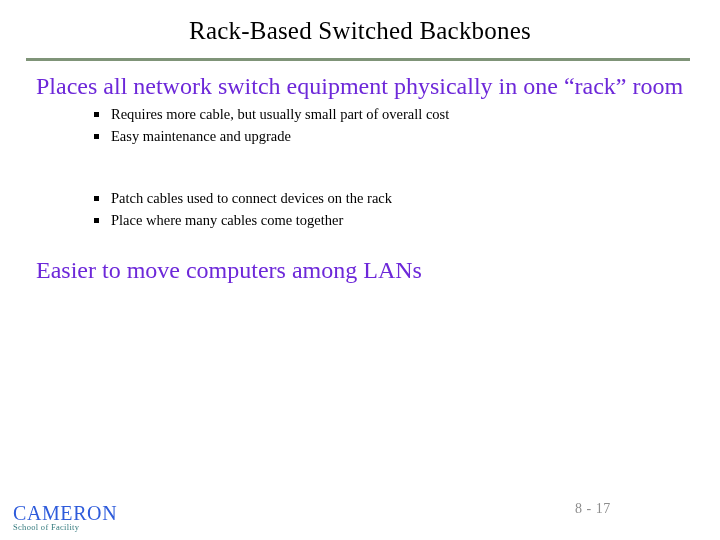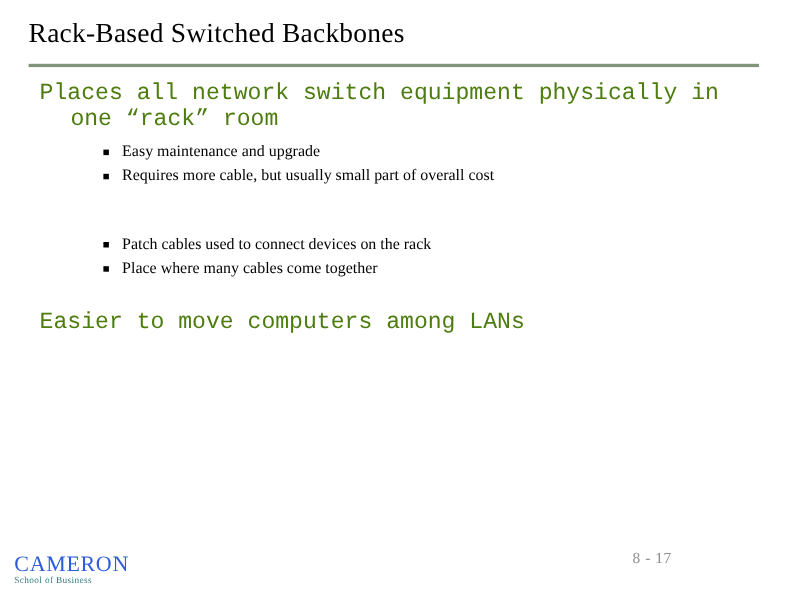--- a/index.html
+++ b/index.html
@@ -23,20 +23,21 @@
     height: 540px;
     background: #ffffff;
   }
 
   
   #title-block {
     position: absolute;
     left: 26px;
     top: 16px;
     width: 668px;
+    text-align: center;
   }
   #slide-title {
     font-family: "Liberation Serif", "DejaVu Serif", serif;
     font-size: 25px;
     line-height: 30px;
     font-weight: normal;
     letter-spacing: 0.2px;
     color: #000000;
     margin: 0;
     white-space: nowrap;
@@ -52,27 +53,26 @@
 
   
   #body-block {
     position: absolute;
     left: 28px;
     top: 74px;
     width: 666px;
   }
 
   .lvl1 {
-    font-size: 21px;
+    font-size: 24px;
     line-height: 24px;
     margin: 0;
     padding-left: 8px;
     text-indent: -0px;
-    color: #4d7c0f;
-    font-family: Liberation Mono, monospace;
+    color: #6d28d9;
   }
   .lvl1 .wrap {
     display: block;
     padding-left: 28px;
     text-indent: -28px;
   }
 
   .lvl2-list {
     list-style: none;
     margin: 6px 0 0 0;
@@ -147,25 +147,25 @@
 
   <div id="body-block">
 
     <div>
       <p class="lvl1">
         <span class="wrap">Places all network switch equipment physically in one “rack” room</span>
       </p>
       <ul class="lvl2-list">
         <li>
           <span class="bullet-sq"></span>
+          <span>Requires more cable, but usually small part of overall cost</span>
+        </li>
+        <li>
+          <span class="bullet-sq"></span>
           <span>Easy maintenance and upgrade</span>
-        </li>
-        <li>
-          <span class="bullet-sq"></span>
-          <span>Requires more cable, but usually small part of overall cost</span>
         </li>
       </ul>
     </div>
 
     <div class="gap-lg"></div>
 
     <div>
       <ul class="lvl2-list">
         <li>
           <span class="bullet-sq"></span>
@@ -183,18 +183,18 @@
     <div>
       <p class="lvl1">
         <span class="wrap">Easier to move computers among LANs</span>
       </p>
     </div>
 
   </div>
 
   <div id="logo">
     <div id="logo-main">CAMERON</div>
-    <div id="logo-sub">School of Business</div>
+    <div id="logo-sub">School of Facility</div>
   </div>
 
   <div id="page-number">8 - 17</div>
 
 </div>
 
 </body></html>

